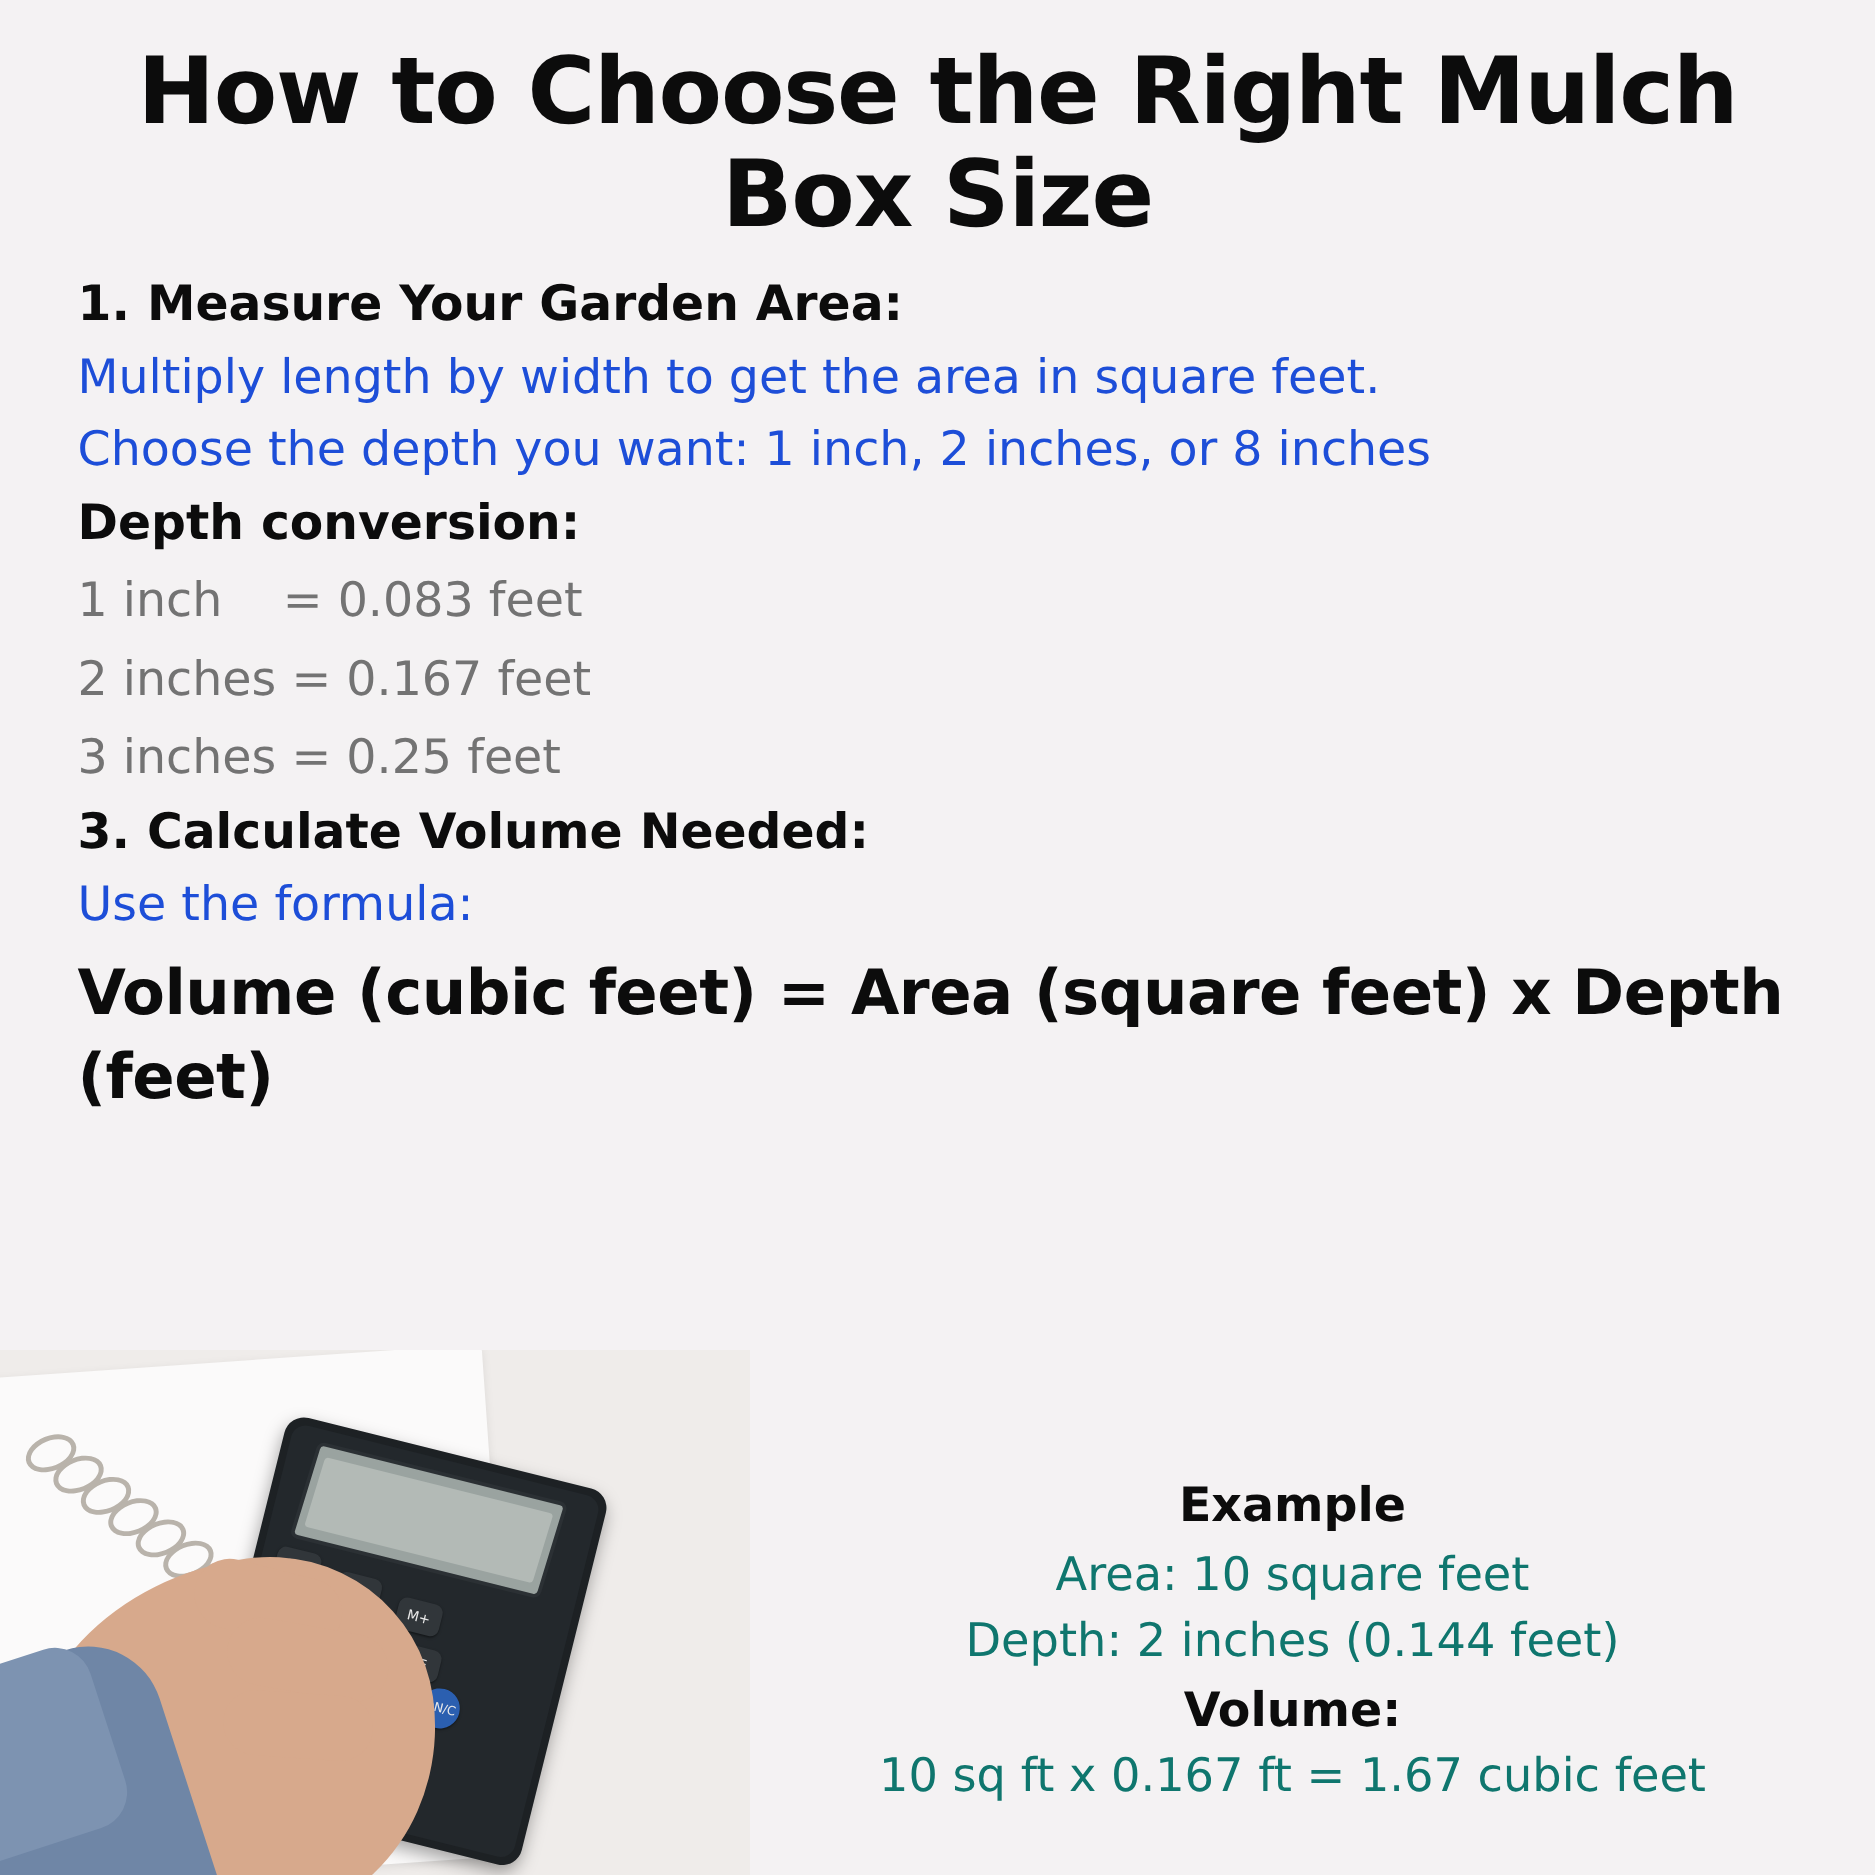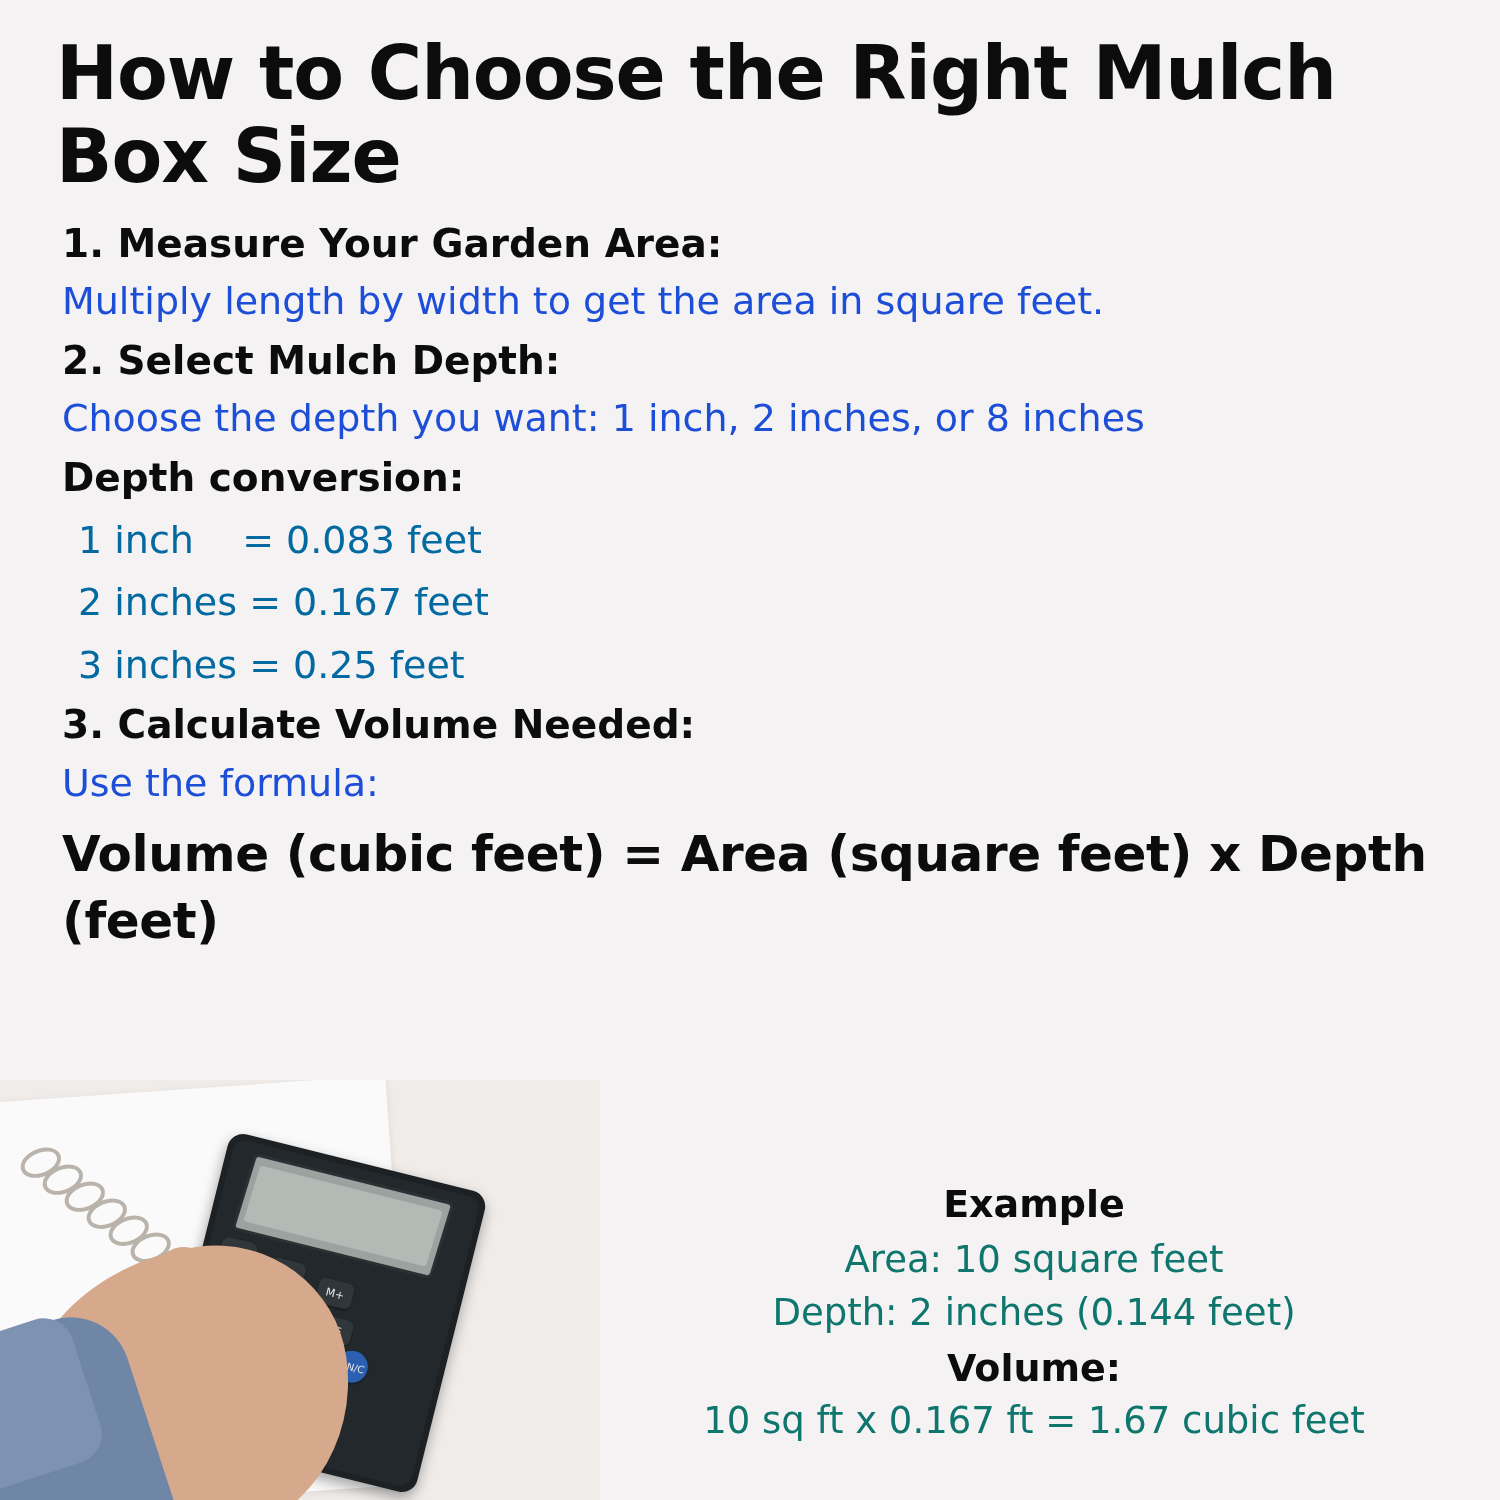--- a/index.html
+++ b/index.html
@@ -19,20 +19,21 @@
     position: relative;
     width: 1500px;
     height: 1500px;
     box-sizing: border-box;
     padding: 32px 56px 0 56px;
   }
   .title {
     font-size: 74px;
     font-weight: 700;
     line-height: 1.12;
+    text-align: center;
     letter-spacing: -1px;
     margin: 0 0 18px 0;
     color: #0c0c0c;
   }
   .body-block {
     padding: 0 6px;
   }
   .h-step {
     font-size: 39px;
     font-weight: 700;
@@ -44,22 +45,22 @@
     font-size: 38px;
     font-weight: 400;
     line-height: 1.42;
     margin: 4px 0 0 0;
     color: #1d4ed8;
   }
   .conv-line {
     font-size: 38px;
     font-weight: 400;
     line-height: 1.46;
-    margin: 7px 0 0 16px;
-    color: #0369a1;
+    margin: 7px 0 0 0;
+    color: #737373;
     white-space: pre;
   }
   .formula {
     font-size: 50px;
     font-weight: 700;
     line-height: 1.34;
     margin: 10px 0 0 0;
     color: #0c0c0c;
     letter-spacing: -0.4px;
   }
@@ -248,21 +249,20 @@
 
 <div class="page">
 
   <h1 class="title">How to Choose the Right Mulch Box Size</h1>
 
   <div class="body-block">
 
     <div class="h-step">1. Measure Your Garden Area:</div>
     <div class="p-line">Multiply length by width to get the area in square feet.</div>
 
-    <div class="h-step">2. Select Mulch Depth:</div>
     <div class="p-line">Choose the depth you want: 1 inch, 2 inches, or 8 inches</div>
 
     <div class="h-step">Depth conversion:</div>
     <div class="conv-line">1 inch    = 0.083 feet</div>
     <div class="conv-line">2 inches = 0.167 feet</div>
     <div class="conv-line">3 inches = 0.25 feet</div>
 
     <div class="h-step">3. Calculate Volume Needed:</div>
     <div class="p-line">Use the formula:</div>
     <div class="formula">Volume (cubic feet) = Area (square feet) x Depth (feet)</div>

